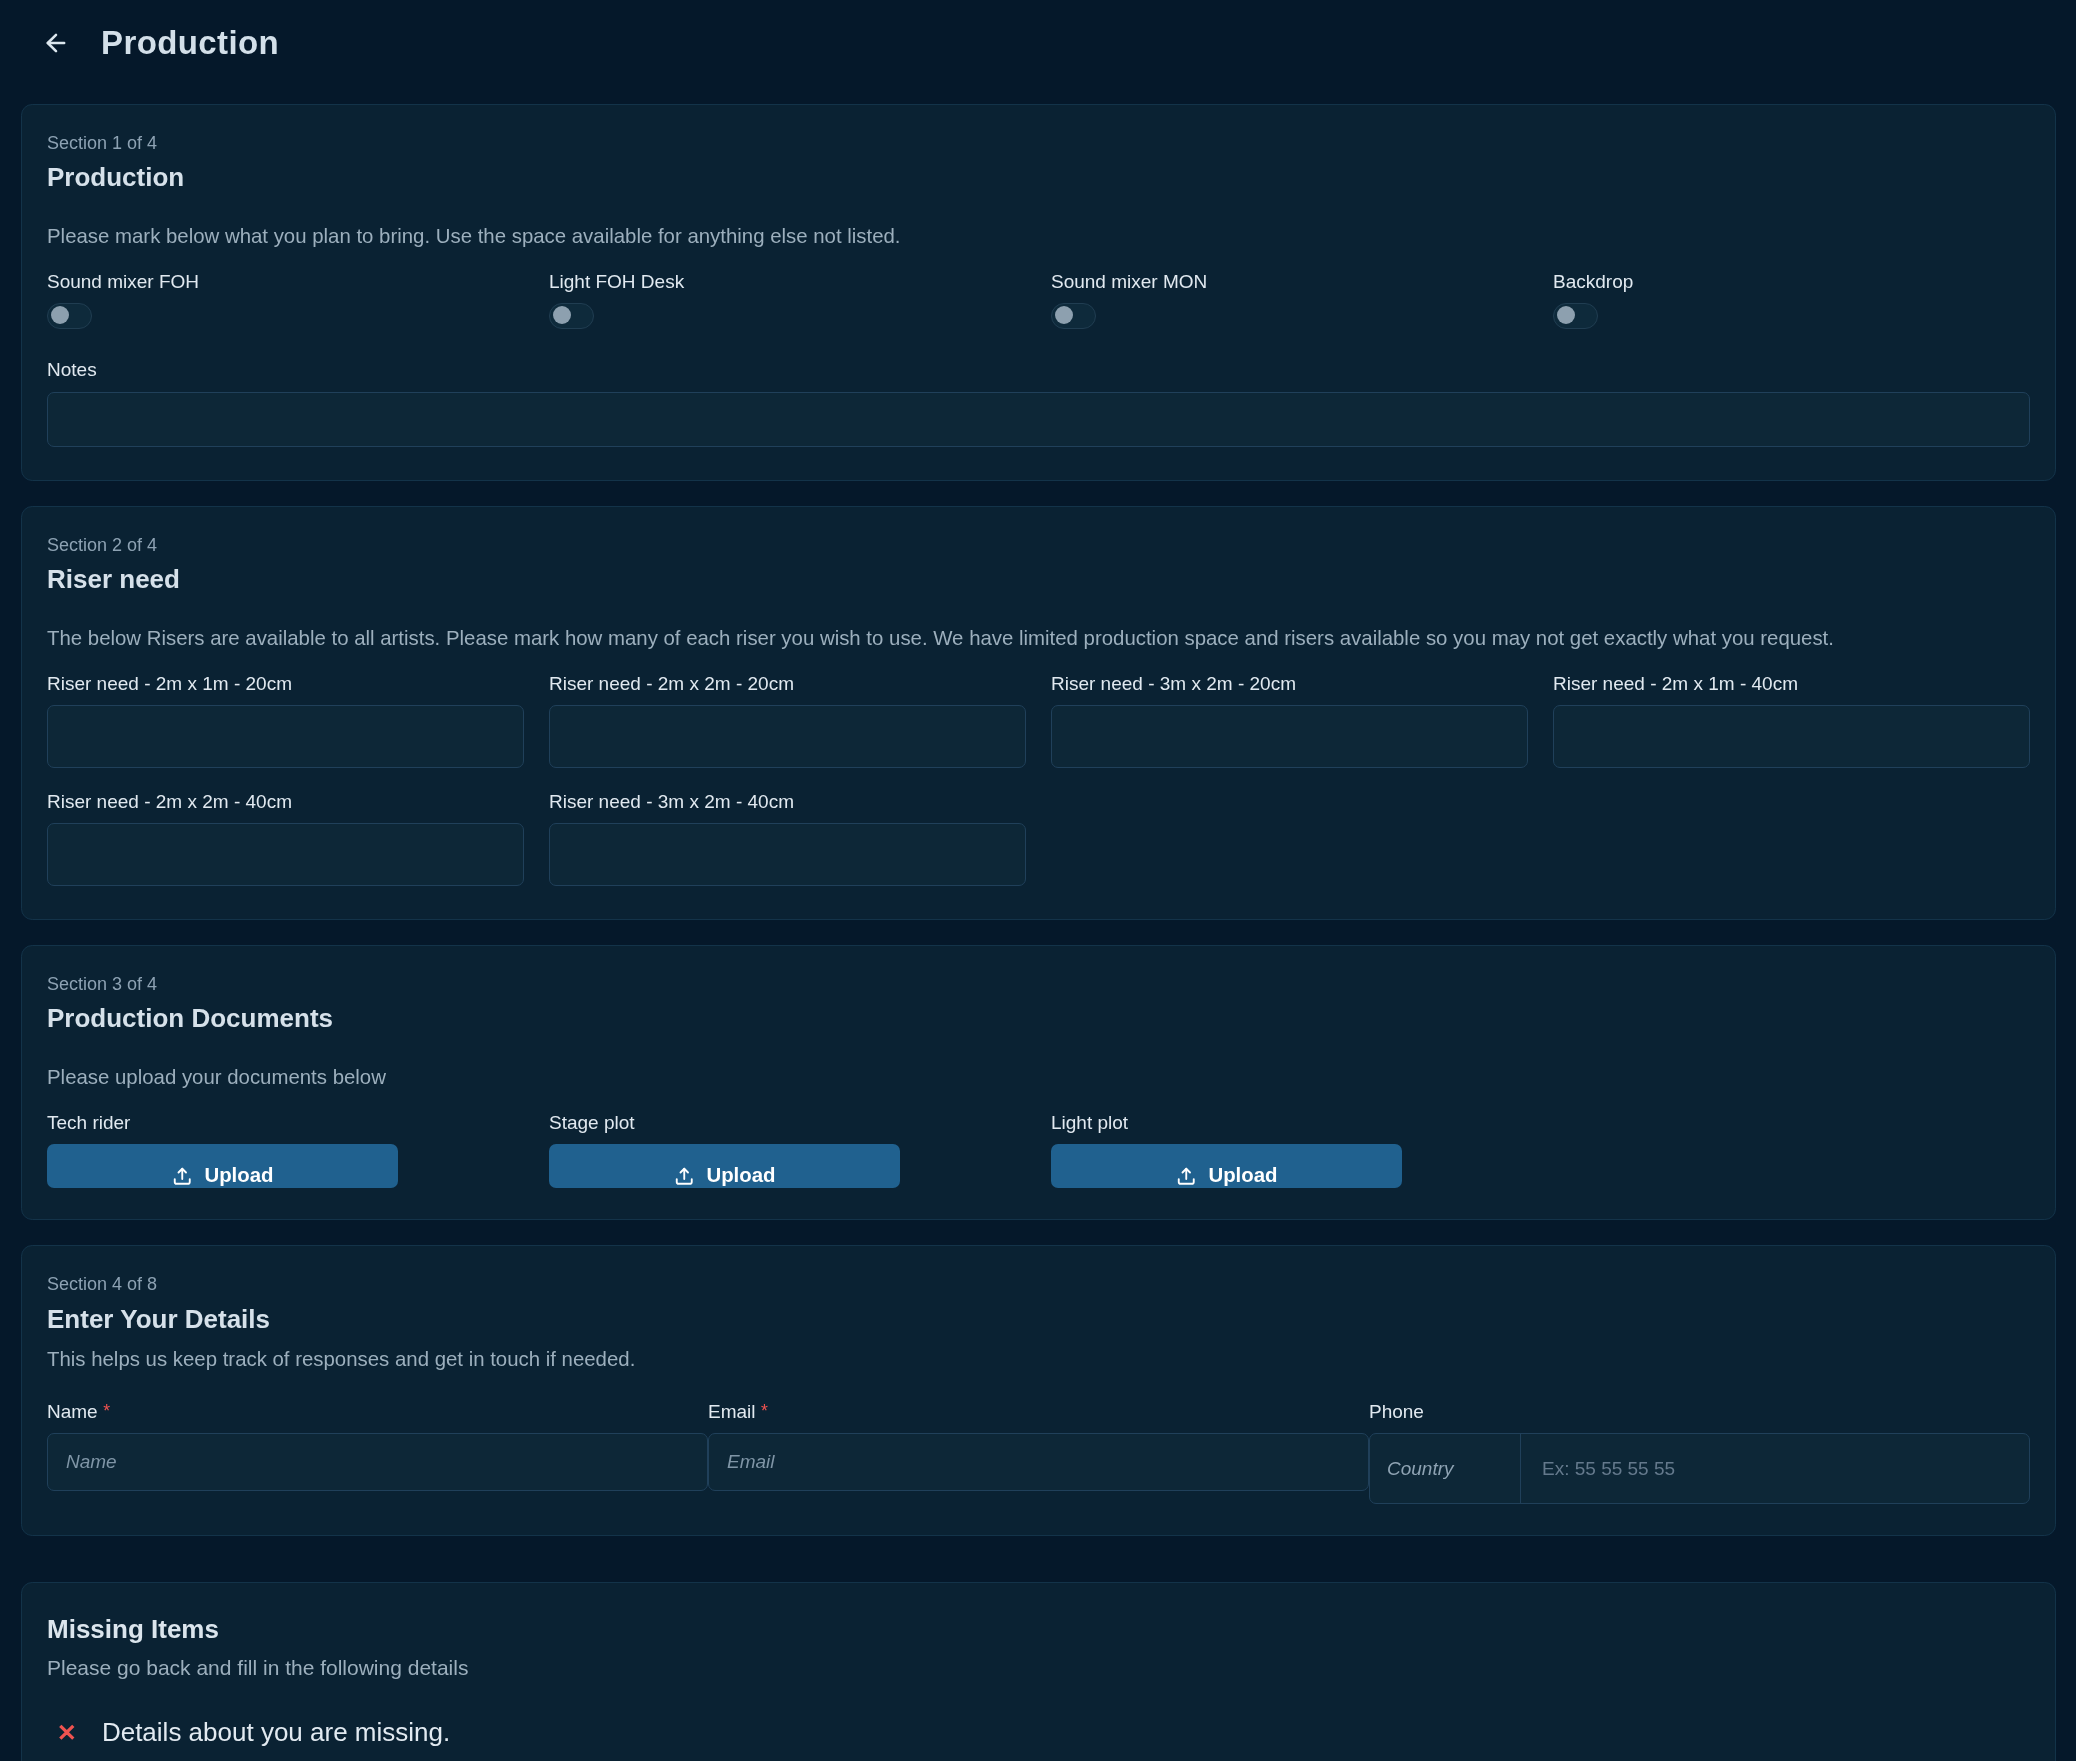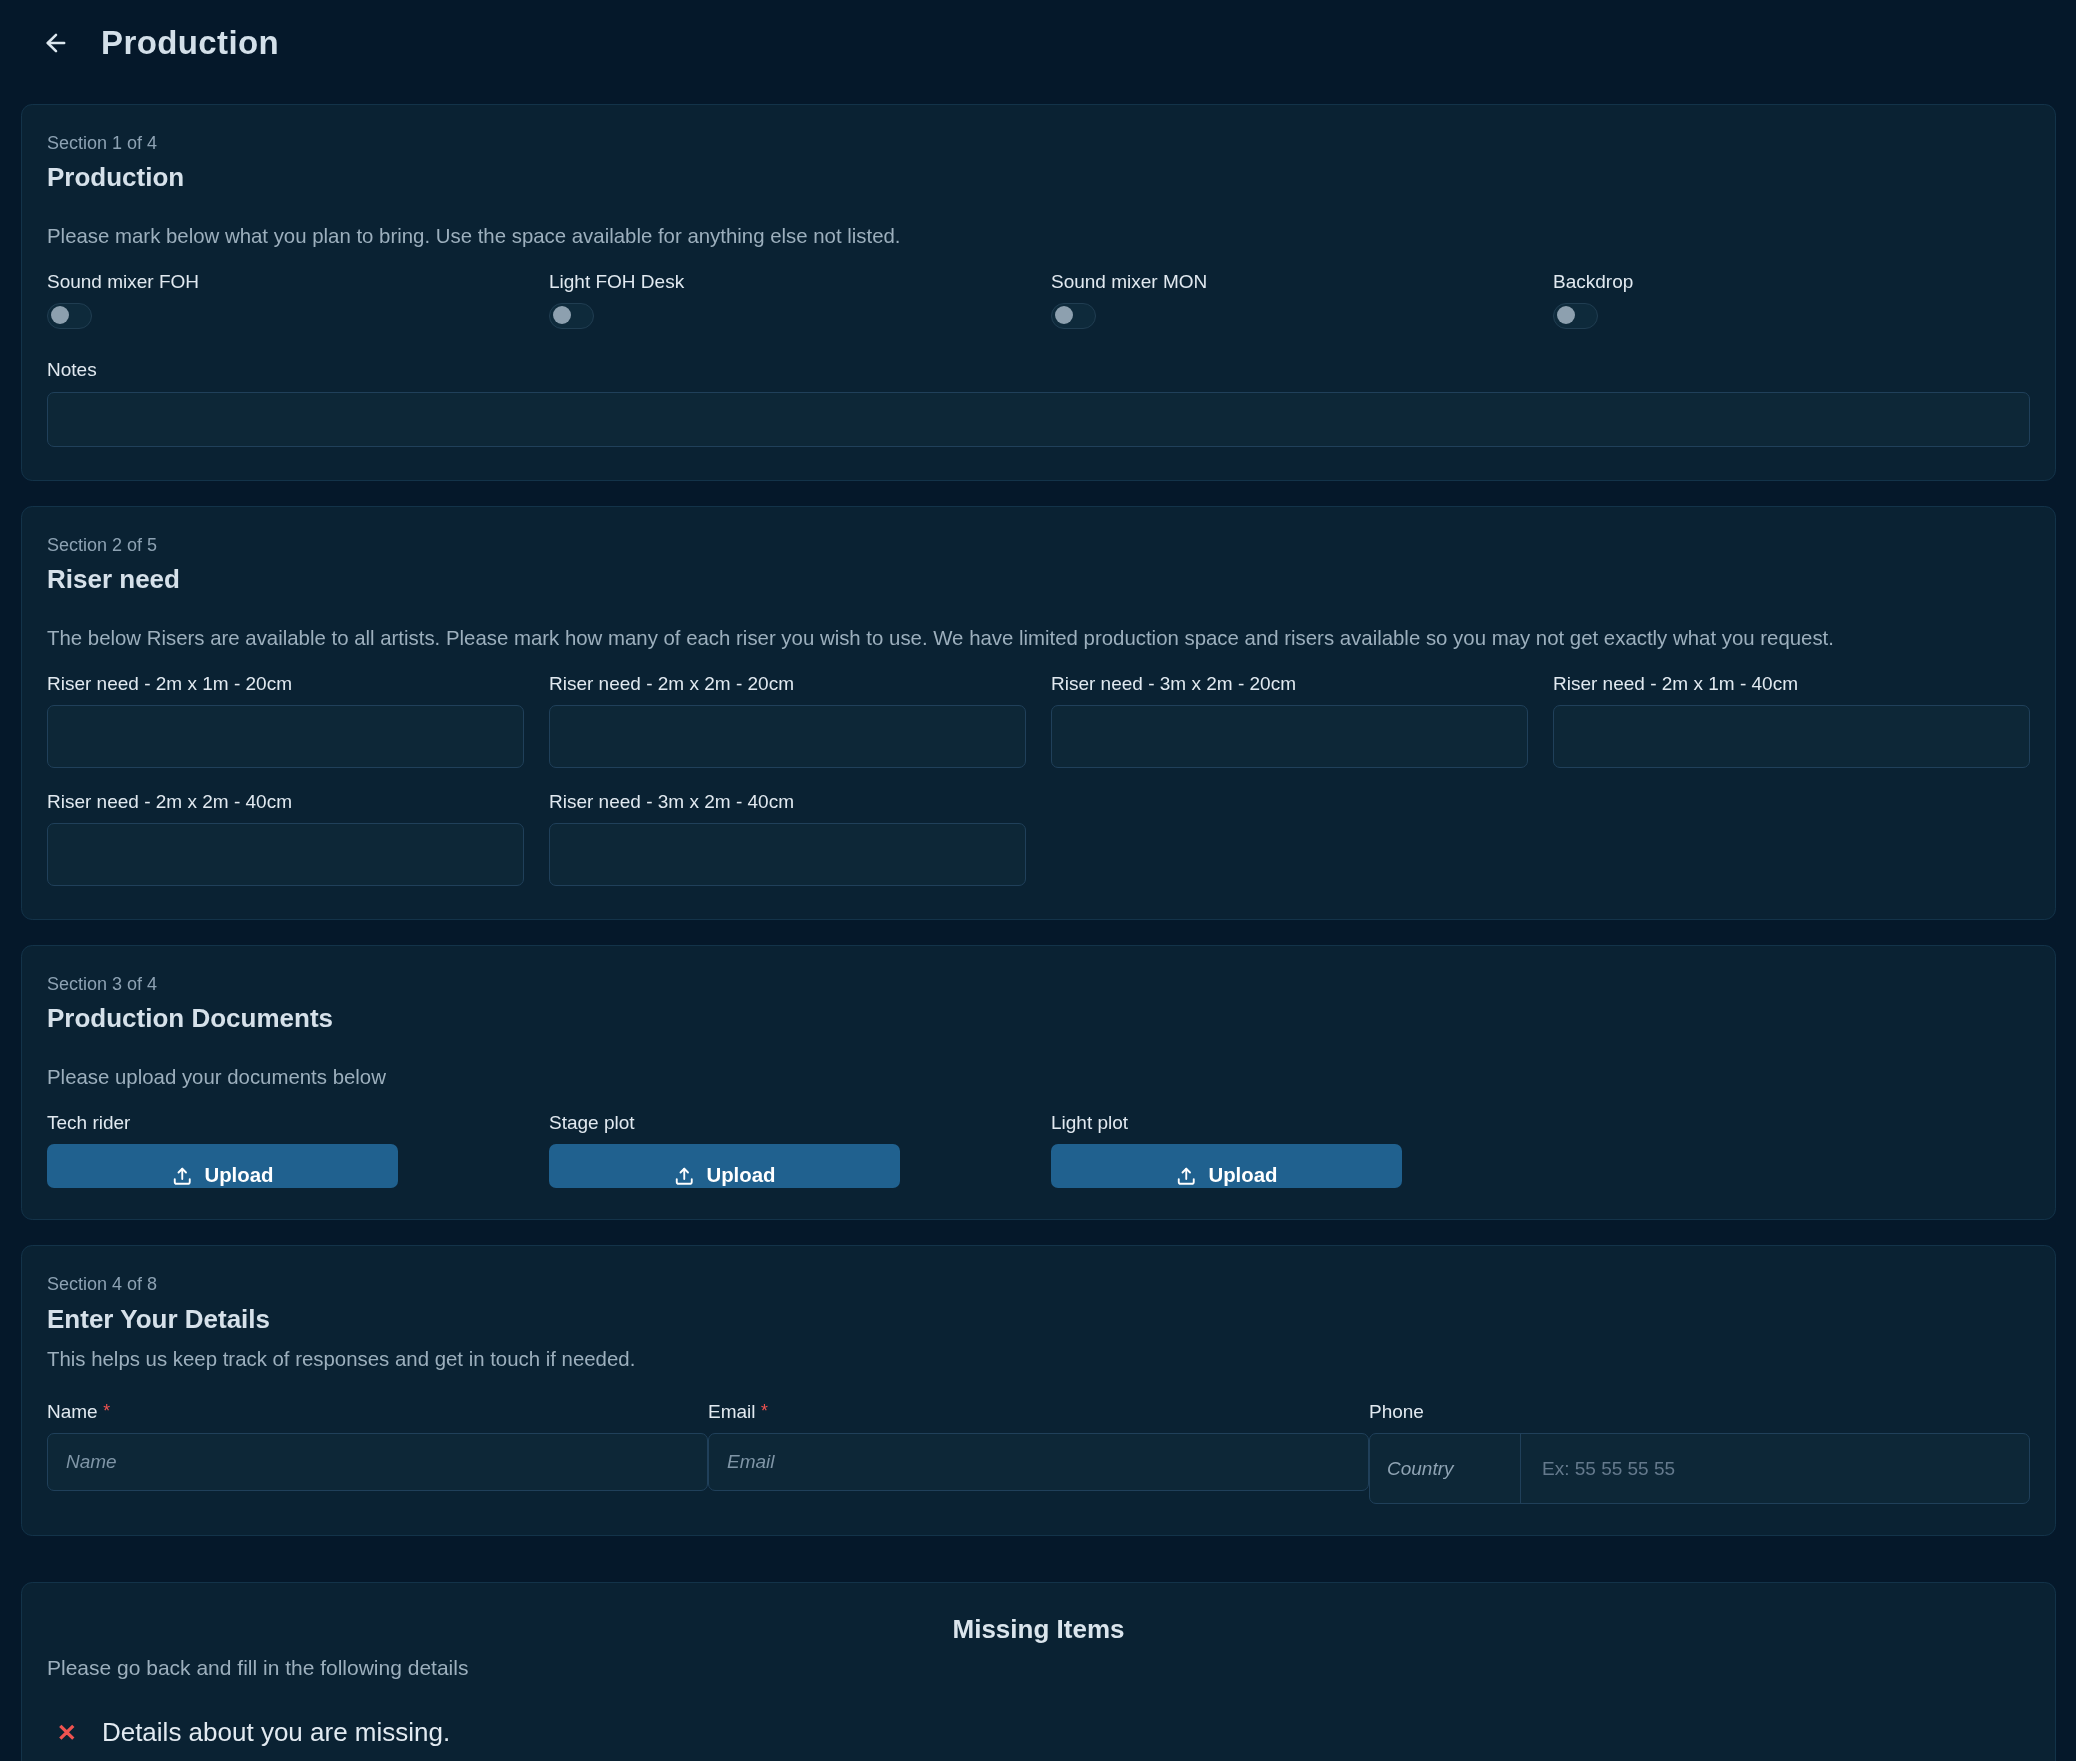--- a/index.html
+++ b/index.html
@@ -208,21 +208,20 @@
     cursor: pointer;
   }
   .upload-btn svg { width: 22.5px; height: 22.5px; }
 
   
   .missing-title {
     font-size: 26px;
     font-weight: 700;
     color: #dbe5ed;
     margin: 2.8px 0 0 0;
-    text-align: center;
   }
   .missing-sub {
     font-size: 21px;
     color: #9cafbd;
     margin: 11.2px 0 0 0;
   }
   .missing-row {
     display: flex;
     align-items: center;
     gap: 25px;
@@ -291,21 +290,21 @@
         </div>
       </div>
 
       <div style="margin-top:29.5px;">
         <span class="field-label">Notes</span>
         <textarea class="box-input notes-input" style=""></textarea>
       </div>
     </div>
 
     <div class="card">
-      <p class="kicker">Section 2 of 5</p>
+      <p class="kicker">Section 2 of 4</p>
       <h2 class="card-title">Riser need</h2>
       <p class="desc">The below Risers are available to all artists. Please mark how many of each riser you wish to use. We have limited production space and risers available so you may not get exactly what you request.</p>
 
       <div class="grid4">
         <div>
           <span class="field-label">Riser need - 2m x 1m - 20cm</span>
           <textarea class="box-input riser-input" style=""></textarea>
         </div>
         <div>
           <span class="field-label">Riser need - 2m x 2m - 20cm</span>

